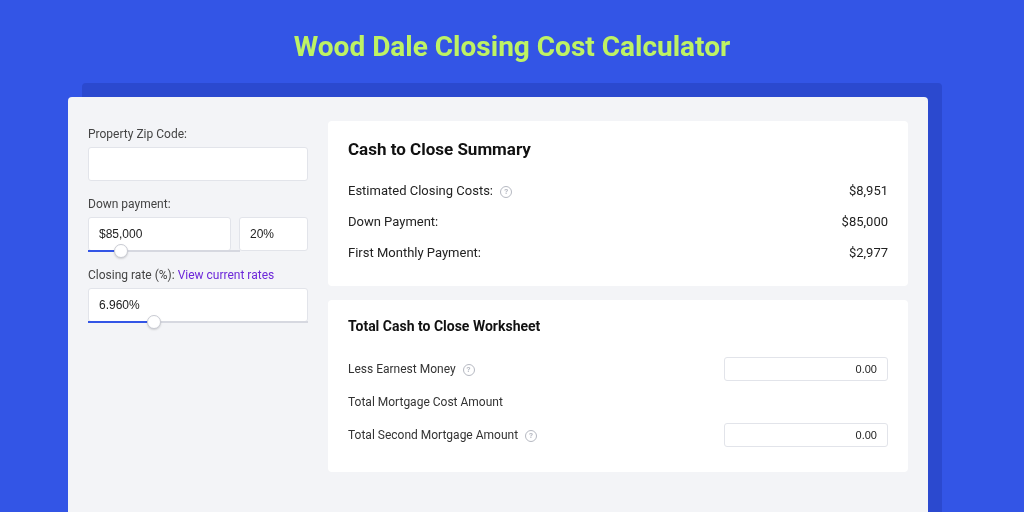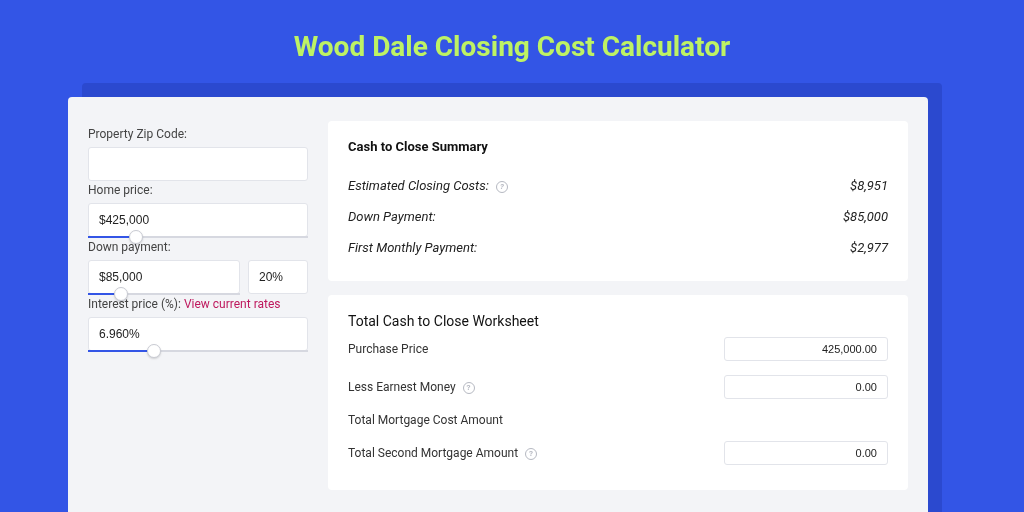--- a/index.html
+++ b/index.html
@@ -33,38 +33,38 @@
     display: flex;
     padding: 24px 20px 0 20px;
     gap: 20px;
     min-height: 420px;
   }
   .left-col {
     width: 220px;
     flex-shrink: 0;
     padding-top: 6px;
   }
-  .field { margin-bottom: 2px; }
+  .field { margin-bottom: 16px; }
   .field-label {
     font-size: 12px;
     color: #444;
     margin-bottom: 6px;
     display: block;
   }
   .field-row { display: flex; gap: 8px; }
   .text-input {
     width: 100%;
     background: #fff;
     border: 1px solid #e2e4ea;
     border-radius: 3px;
     padding: 9px 10px;
     font-size: 12px;
     color: #222;
   }
-  .text-input.small { width: 60px; flex-shrink: 0; }
+  .text-input.small { width: 69px; flex-shrink: 0; }
   .slider-wrap { position: relative; margin-top: -1px; }
   .slider-track {
     height: 2px;
     background: #d6d8e0;
     position: relative;
   }
   .slider-fill {
     height: 2px;
     background: #3355e6;
     position: absolute;
@@ -73,42 +73,41 @@
   .slider-thumb {
     width: 14px; height: 14px;
     background: #fff;
     border: 1px solid #c9cbd3;
     border-radius: 50%;
     box-shadow: 0 1px 2px rgba(0,0,0,0.15);
     position: absolute;
     top: -6px;
     transform: translateX(-50%);
   }
-  .link { color: #be185d; font-size: 12px; text-decoration: none; text-align: right; }
+  .link { color: #6d28d9; font-size: 12px; text-decoration: none; text-align: right; }
   .right-col { flex: 1; }
   .summary-panel {
     background: #fff;
     border-radius: 4px;
     padding: 18px 20px;
     margin-bottom: 14px;
   }
   .summary-title {
-    font-size: 13px;
+    font-size: 17px;
     font-weight: 700;
     color: #111;
     margin-bottom: 16px;
   }
   .summary-row {
     display: flex;
     justify-content: space-between;
     align-items: center;
     font-size: 13px;
     color: #222;
     padding: 8px 0;
-    font-style: italic;
   }
   .summary-row.bold { font-weight: 700; }
   .help-icon {
     display: inline-flex;
     vertical-align: middle;
     margin-left: 4px;
     width: 12px; height: 12px;
     border: 1px solid #b6b9c2;
     border-radius: 50%;
     color: #b6b9c2;
@@ -117,23 +116,23 @@
     justify-content: center;
     font-weight: 700;
   }
   .worksheet-panel {
     background: #fff;
     border-radius: 4px;
     padding: 18px 20px;
   }
   .worksheet-title {
     font-size: 14px;
-    font-weight: 400;
+    font-weight: 700;
     color: #111;
-    margin-bottom: 1px;
+    margin-bottom: 16px;
   }
   .ws-row {
     display: flex;
     justify-content: space-between;
     align-items: center;
     padding: 7px 0;
     font-size: 12px;
     color: #333;
   }
   .ws-value {
@@ -155,48 +154,38 @@
 <div class="card-shadow">
   <div class="card">
 
     <div class="left-col">
 
       <div class="field">
         <label class="field-label">Property Zip Code:</label>
         <input class="text-input" value="" style="">
       </div>
 
-      <div class="field">
-        <label class="field-label">Home price:</label>
-        <input class="text-input" value="$425,000" style="">
-        <div class="slider-wrap">
-          <div class="slider-track">
-              <div class="slider-fill" style="width:22%"></div>
-            </div>
-          <div class="slider-thumb" style="left:22%"></div>
-        </div>
-      </div>
 
       <div class="field">
         <label class="field-label">Down payment:</label>
         <div class="field-row">
           <input class="text-input" value="$85,000" style="">
           <input class="text-input small" value="20%" style="">
         </div>
         <div class="slider-wrap" style="width:calc(100% - 68px)">
           <div class="slider-track">
               <div class="slider-fill" style="width:22%"></div>
             </div>
           <div class="slider-thumb" style="left:22%"></div>
         </div>
       </div>
 
       <div class="field">
         <label class="field-label">
-          <span>Interest price (%):</span>
+          <span>Closing rate (%):</span>
           <a href="#" class="link">View current rates</a>
         </label>
         <input class="text-input" value="6.960%" style="">
         <div class="slider-wrap">
           <div class="slider-track">
               <div class="slider-fill" style="width:30%"></div>
             </div>
           <div class="slider-thumb" style="left:30%"></div>
         </div>
       </div>
@@ -224,24 +213,20 @@
         <div class="summary-row">
           <span>First Monthly Payment:</span>
           <span>$2,977</span>
         </div>
 
       </div>
 
       <div class="worksheet-panel">
         <div class="worksheet-title">Total Cash to Close Worksheet</div>
 
-        <div class="ws-row">
-          <span>Purchase Price</span>
-          <input class="ws-value" value="425,000.00" style="">
-        </div>
 
         <div class="ws-row">
           <span>
             <span>Less Earnest Money</span>
             <span class="help-icon">?</span>
           </span>
           <input class="ws-value" value="0.00" style="">
         </div>
 
         <div class="ws-row">

